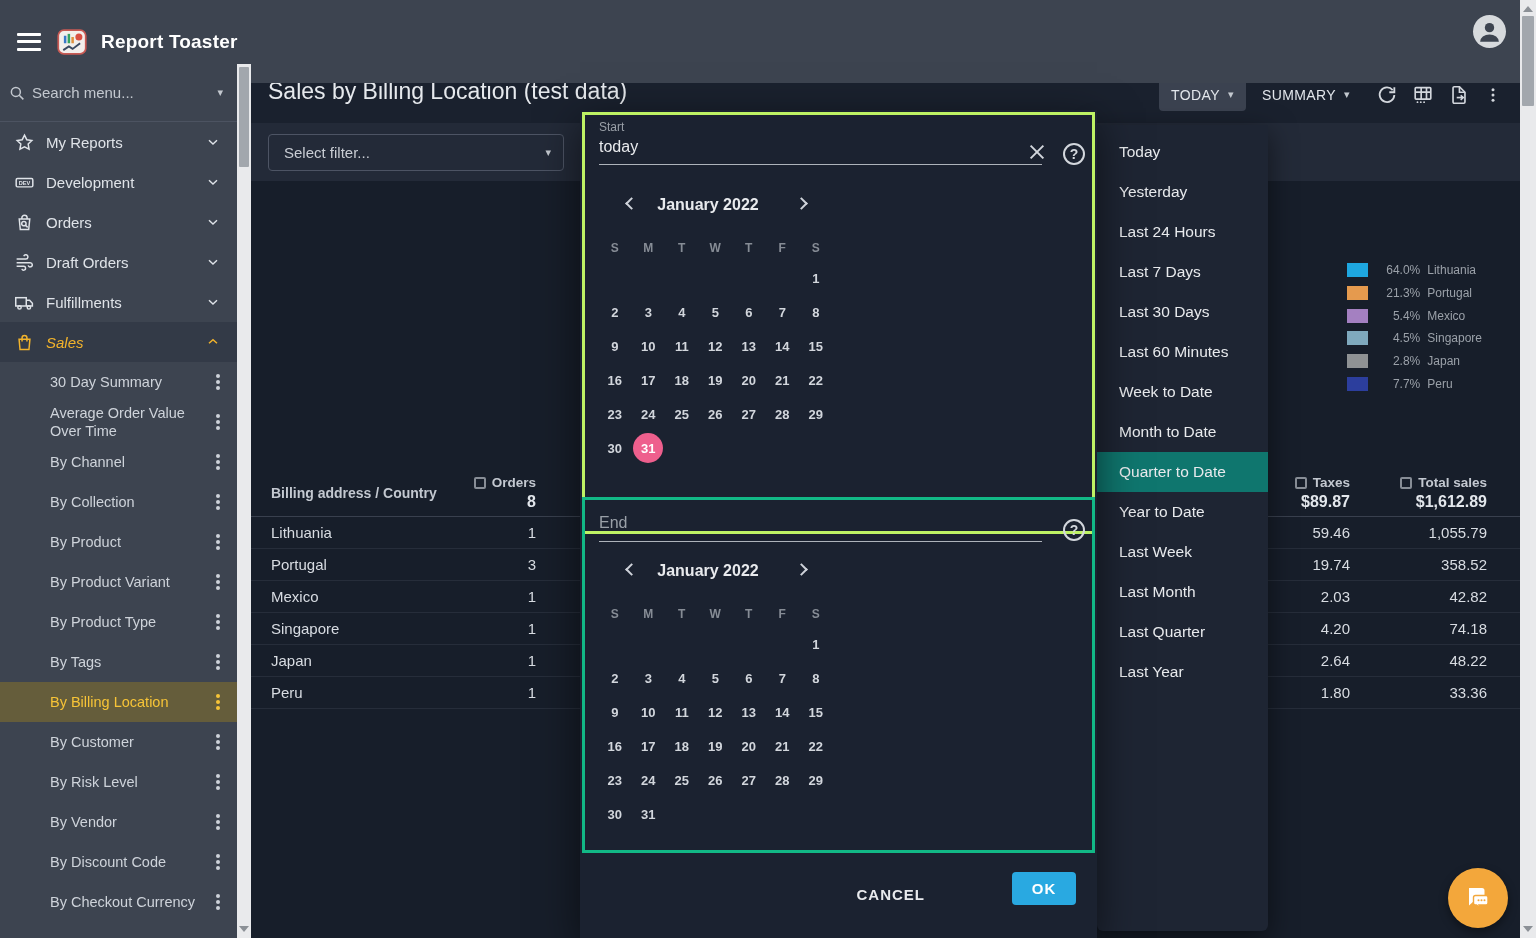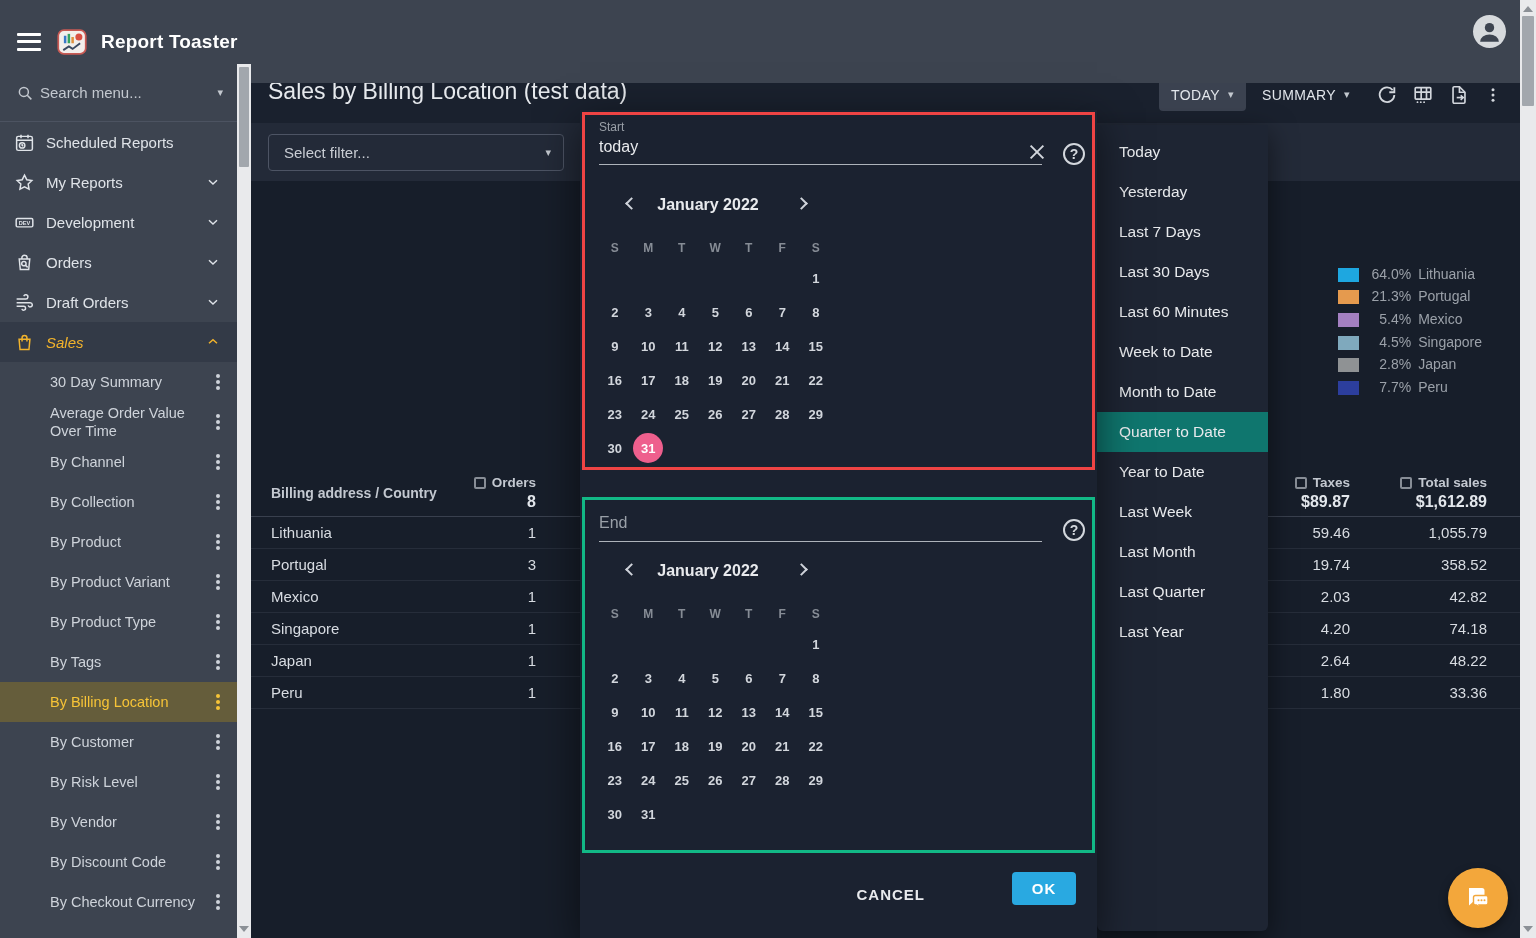--- a/index.html
+++ b/index.html
@@ -9,21 +9,21 @@
   
   .topbar { position:absolute; left:0; top:0; width:1536px; height:83px; background:#3d4450; display:flex; align-items:center; z-index:30; }
   .hamburger { width:24px; height:18px; margin-left:17px; display:flex; flex-direction:column; justify-content:space-between; cursor:pointer; }
   .hamburger span { height:3px; background:#fff; border-radius:1px; }
   .logo { margin-left:16px; width:30px; height:30px; }
   .app-title { margin-left:14px; color:#fff; font-size:19px; font-weight:bold; letter-spacing:.2px; }
   .avatar { position:absolute; right:30px; top:15px; width:33px; height:33px; border-radius:50%; background:#d7dadd; display:flex; align-items:center; justify-content:center; cursor:pointer; }
 
   
   .sidebar { position:absolute; left:0; top:64px; width:237px; height:874px; background:#3d4450; overflow:hidden; z-index:20; }
-  .search-row { height:58px; border-bottom:1px solid #4c5361; display:flex; align-items:center; padding:0 14px 0 16px; }
+  .search-row { height:58px; border-bottom:1px solid #4c5361; display:flex; align-items:center; padding:0 14px 0 8px; }
   .search-input { flex:1; margin-left:6px; color:#c3c8cf; font-size:15px; }
   .caret { color:#c3c8cf; font-size:11px; }
   .nav-item { height:40px; display:flex; align-items:center; padding:0 16px 0 14px; color:#dfe3e8; font-size:15px; cursor:pointer; }
   .nav-item .ni-icon { width:21px; height:21px; margin-right:11px; color:#dfe3e8; flex:none; }
   .nav-item .ni-label { flex:1; }
   .nav-item.active { background:#333a47; color:#f2b32c;font-style:italic; }
   .nav-item.active .ni-icon { color:#f2b32c; }
   .sub-item { min-height:40px; display:flex; align-items:center; padding:0 12px 0 50px; color:#ced3da; font-size:14.5px; cursor:pointer; line-height:1.25; }
   .sub-item .si-label { flex:1; }
   .sub-item.active { background:#655d3b; color:#f7c437; }
@@ -47,21 +47,21 @@
   .toolbar { position:absolute; right:18px; top:14px; display:flex; align-items:center; height:33px; }
   .btn-range { height:33px; padding:0 12px; background:#3b4250; border-radius:4px; color:#e2e6eb; font-size:14px; letter-spacing:.4px; display:flex; align-items:center; gap:8px; cursor:pointer; }
   .btn-summary { height:33px; padding:0 12px; margin-left:4px; color:#e2e6eb; font-size:14px; letter-spacing:.4px; display:flex; align-items:center; gap:8px; cursor:pointer; }
   .tool-icon { width:22px; height:22px; margin-left:14px; color:#d3d7dd; cursor:pointer; }
   .filter-bar { position:absolute; left:0; top:59px; width:100%; height:58px; background:#232a38; }
   .filter-select { position:absolute; left:17px; top:11px; width:296px; height:37px; border:1px solid #4d5464; border-radius:4px; display:flex; align-items:center; padding:0 12px 0 15px; color:#c9cdd4; font-size:15px; cursor:pointer; }
   .filter-select .fs-label { flex:1; }
 
   
   .legend { position:absolute; right:38px; top:195px; }
-  .legend-row { display:flex; align-items:flex-end; height:22.7px; font-size:14px; color:#9ba1a9; }
+  .legend-row { display:flex; align-items:center; height:22.7px; font-size:12px; color:#9ba1a9; }
   .swatch { width:21px; height:14px; margin-right:8px; flex:none; }
   .pct { width:44px; text-align:right; margin-right:7px; }
 
   
   .rtable { position:absolute; left:0; top:406px; width:100%; }
   .thead { position:relative; height:47px; border-bottom:1px solid #39404e; }
   .th-country { position:absolute; left:20px; top:15px; font-size:14px; font-weight:bold; color:#c3c8d0; }
   .th-num { position:absolute; top:5px; text-align:right; }
   .th-num .th-label { font-size:13.5px; font-weight:bold; color:#c3c8d0; display:flex; align-items:center; justify-content:flex-end; gap:6px; }
   .th-num .th-total { font-size:16px; font-weight:bold; color:#e3e7ec; margin-top:3px; }
@@ -69,21 +69,21 @@
   .trow { position:relative; height:32px; border-bottom:1px solid #262d3a; font-size:15px; color:#d8dce2; }
   .td-country { position:absolute; left:20px; top:7px; }
   .td-num { position:absolute; top:7px; text-align:right; }
   .col-orders { right:984px; width:120px; }
   .col-taxes  { right:170px; width:140px; }
   .col-total  { right:33px;  width:120px; }
 
   
   .dialog { position:absolute; left:580px; top:110px; width:517px; height:828px; background:#1b2230; box-shadow:0 12px 40px rgba(0,0,0,.55); z-index:50; }
   .range-box { position:absolute; left:2px; width:513px; }
-  .range-box.start { top:2px; height:358px; border:3px solid #ef4444; }
+  .range-box.start { top:2px; height:422px; border:3px solid #bef264; }
   .range-box.end { top:387px; height:356px; border:3px solid #12b886; }
   .fld-label { position:absolute; left:14px; top:5px; font-size:12px; color:#9aa0a8; }
   .fld-value { position:absolute; left:14px; top:23px; font-size:16px; color:#e8eaed; }
   .fld-label-lg { position:absolute; left:14px; top:14px; font-size:16px; color:#9aa0a8; }
   .fld-line { position:absolute; left:14px; width:443px; height:1px; background:#aeb3ba; }
   .x-icon { position:absolute; width:18px; height:18px; color:#d3d7dd; cursor:pointer; }
   .x-icon::before, .x-icon::after { content:""; position:absolute; left:8px; top:0; width:2px; height:18px; background:currentColor; }
   .x-icon::before { transform:rotate(45deg); } .x-icon::after { transform:rotate(-45deg); }
   .help-icon { position:absolute; width:22px; height:22px; border:2px solid #d3d7dd; border-radius:50%; color:#d3d7dd; font-size:14px; font-weight:bold; display:flex; align-items:center; justify-content:center; cursor:pointer; }
   .cal-header { position:absolute; left:0; width:240px; height:30px; }
@@ -142,29 +142,20 @@
       <svg width="18" height="18" viewBox="0 0 24 24">
           <circle cx="10.5" cy="10.5" r="6" fill="none" stroke="#c3c8cf" stroke-width="2"></circle>
           <path d="M15 15l5.5 5.5" stroke="#c3c8cf" stroke-width="2"></path>
         </svg>
       <span class="search-input">Search menu...</span>
       <span class="caret">▾</span>
     </div>
     <nav>
         <div class="nav-item">
           <svg class="ni-icon" viewBox="0 0 24 24" fill="none" stroke="currentColor" stroke-width="1.7">
-            <rect x="3" y="5" width="18" height="16" rx="2"></rect>
-            <path d="M3 9.5h18M8 3v4M16 3v4"></path>
-            <circle cx="9.3" cy="15.3" r="3.1"></circle>
-            <path d="M9.3 13.8v1.5l1.2.9"></path>
-          </svg>
-          <span class="ni-label">Scheduled Reports</span>
-        </div>
-        <div class="nav-item">
-          <svg class="ni-icon" viewBox="0 0 24 24" fill="none" stroke="currentColor" stroke-width="1.7">
             <path d="M12 3.6l2.6 5.2 5.8.9-4.2 4.1 1 5.8L12 16.9l-5.2 2.7 1-5.8-4.2-4.1 5.8-.9z"></path>
           </svg>
           <span class="ni-label">My Reports</span>
           <svg width="16" height="16" viewBox="0 0 24 24" fill="none" stroke="currentColor" stroke-width="2.2">
             <path d="M6 9.5l6 5.5 6-5.5"></path>
           </svg>
         </div>
         <div class="nav-item">
           <svg class="ni-icon" viewBox="0 0 24 24" fill="none" stroke="currentColor" stroke-width="1.7">
             <rect x="2.5" y="7.5" width="19" height="9.5" rx="1.5"></rect>
@@ -187,20 +178,32 @@
             <path d="M6 9.5l6 5.5 6-5.5"></path>
           </svg>
         </div>
         <div class="nav-item">
           <svg class="ni-icon" viewBox="0 0 24 24" fill="none" stroke="currentColor" stroke-width="1.7">
             <path d="M3 8h10.5a2.4 2.4 0 1 0-2.3-3.1"></path>
             <path d="M3 12.2h15.5a2.4 2.4 0 1 1-2.3 3.1"></path>
             <path d="M3 16.4h8a2.2 2.2 0 1 1-2 2.9"></path>
           </svg>
           <span class="ni-label">Draft Orders</span>
+          <svg width="16" height="16" viewBox="0 0 24 24" fill="none" stroke="currentColor" stroke-width="2.2">
+            <path d="M6 9.5l6 5.5 6-5.5"></path>
+          </svg>
+        </div>
+        <div class="nav-item">
+          <svg class="ni-icon" viewBox="0 0 24 24" fill="none" stroke="currentColor" stroke-width="1.7">
+            <rect x="2" y="6.5" width="12" height="9.5"></rect>
+            <path d="M14 9.5h3.8L21 12.8V16h-7"></path>
+            <circle cx="6.3" cy="17.6" r="1.9"></circle>
+            <circle cx="17" cy="17.6" r="1.9"></circle>
+          </svg>
+          <span class="ni-label">Fulfillments</span>
           <svg width="16" height="16" viewBox="0 0 24 24" fill="none" stroke="currentColor" stroke-width="2.2">
             <path d="M6 9.5l6 5.5 6-5.5"></path>
           </svg>
         </div>
         <div class="nav-item active">
           <svg class="ni-icon" viewBox="0 0 24 24" fill="none" stroke="currentColor" stroke-width="1.7">
             <path d="M5.8 8.2h12.4l-1.1 11.8H6.9z"></path>
             <path d="M9.2 10.8V6.9a2.8 2.8 0 0 1 5.6 0v3.9"></path>
           </svg>
           <span class="ni-label">Sales</span>
@@ -744,20 +747,21 @@
 
     <div class="dlg-footer">
       <span class="btn-cancel">CANCEL</span>
       <button class="btn-ok">OK</button>
     </div>
   </div>
 
   <div class="preset-menu" id="preset-menu">
       <div class="preset-item">Today</div>
       <div class="preset-item">Yesterday</div>
+      <div class="preset-item">Last 24 Hours</div>
       <div class="preset-item">Last 7 Days</div>
       <div class="preset-item">Last 30 Days</div>
       <div class="preset-item">Last 60 Minutes</div>
       <div class="preset-item">Week to Date</div>
       <div class="preset-item">Month to Date</div>
       <div class="preset-item active">Quarter to Date</div>
       <div class="preset-item">Year to Date</div>
       <div class="preset-item">Last Week</div>
       <div class="preset-item">Last Month</div>
       <div class="preset-item">Last Quarter</div>

